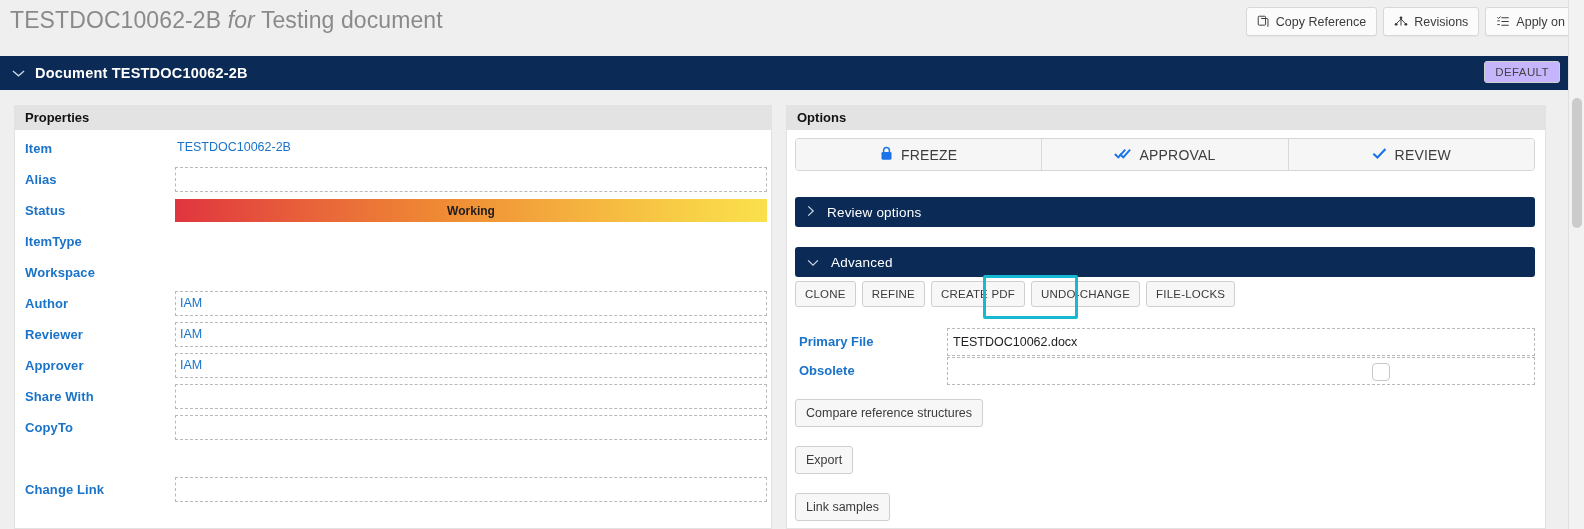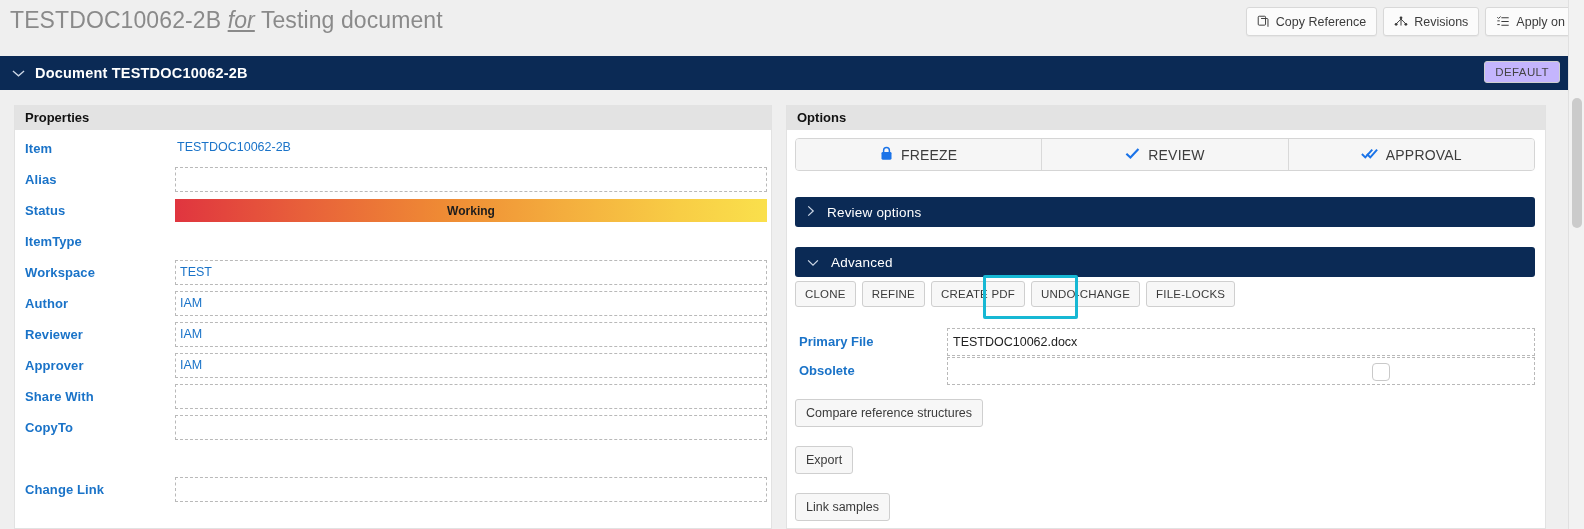--- a/index.html
+++ b/index.html
@@ -13,21 +13,21 @@
   
   #topbar {
     position: absolute; left: 0; top: 0; width: 1584px; height: 47px;
     background: #efefef;
   }
   #page-title {
     position: absolute; left: 10px; top: 7px;
     font-size: 23px; color: #8a8a8a; font-weight: 400;
     letter-spacing: .1px; white-space: nowrap;
   }
-  #page-title .em { font-style: italic; text-decoration: underline; }
+  #page-title .em { font-style: italic; }
 
   #topbtns {
     position: absolute; right: 8px; top: 7px;
     display: flex; gap: 6px;
   }
   .topbtn {
     height: 29px; background: #fbfbfb; border: 1px solid #d8d8d8;
     border-radius: 3px; display: flex; align-items: center; gap: 6px;
     padding: 0 10px; font-size: 12.5px; color: #3c3c3c; cursor: pointer;
     box-shadow: 0 1px 1px rgba(0,0,0,.04);
@@ -235,23 +235,20 @@
       </div>
     </div>
   </div>
 
   <div class="prow" style="top:122px">
     <div class="plabel">ItemType</div>
   </div>
 
   <div class="prow" style="top:153px">
     <div class="plabel">Workspace</div>
-    <div class="pfield dashed">
-      <div class="pval">TEST</div>
-    </div>
   </div>
 
   <div class="prow" style="top:184px">
     <div class="plabel">Author</div>
     <div class="pfield dashed">
       <div class="pval">IAM</div>
     </div>
   </div>
 
   <div class="prow" style="top:215px">
@@ -299,34 +296,34 @@
       <span>
         <svg width="13" height="15" viewBox="0 0 14 16">
           <rect x="1.6" y="6.4" width="10.8" height="8.2" rx="1.4" fill="#1a73e8"></rect>
           <path d="M3.9 6.4V4.6a3.1 3.1 0 0 1 6.2 0v1.8" fill="none" stroke="#1a73e8" stroke-width="1.6"></path>
         </svg>
       </span>
       <span>FREEZE</span>
     </div>
     <div class="seg">
       <span>
-        <svg width="15" height="13" viewBox="0 0 16 14">
-          <path d="M1.4 7.2 L5.8 11.4 L14.4 2.2" fill="none" stroke="#1a73e8" stroke-width="2.3"></path>
-        </svg>
-      </span>
-      <span>REVIEW</span>
-    </div>
-    <div class="seg">
-      <span>
         <svg width="17" height="13" viewBox="0 0 19 14">
           <path d="M1 7.6 L4.8 11.3 L12.6 2.6" fill="none" stroke="#1a73e8" stroke-width="2.2"></path>
           <path d="M6.6 7.6 L10.4 11.3 L18 2.6" fill="none" stroke="#1a73e8" stroke-width="2.2"></path>
         </svg>
       </span>
       <span>APPROVAL</span>
+    </div>
+    <div class="seg">
+      <span>
+        <svg width="15" height="13" viewBox="0 0 16 14">
+          <path d="M1.4 7.2 L5.8 11.4 L14.4 2.2" fill="none" stroke="#1a73e8" stroke-width="2.3"></path>
+        </svg>
+      </span>
+      <span>REVIEW</span>
     </div>
   </div>
 
   <div class="accordion" id="acc-review">
     <span class="chev">
       <svg width="8" height="12" viewBox="0 0 9 13">
         <path d="M1.4 1.3 L7 6.5 L1.4 11.7" fill="none" stroke="#cdd7e6" stroke-width="1.4"></path>
       </svg>
     </span>
     <span class="alabel">Review options</span>

